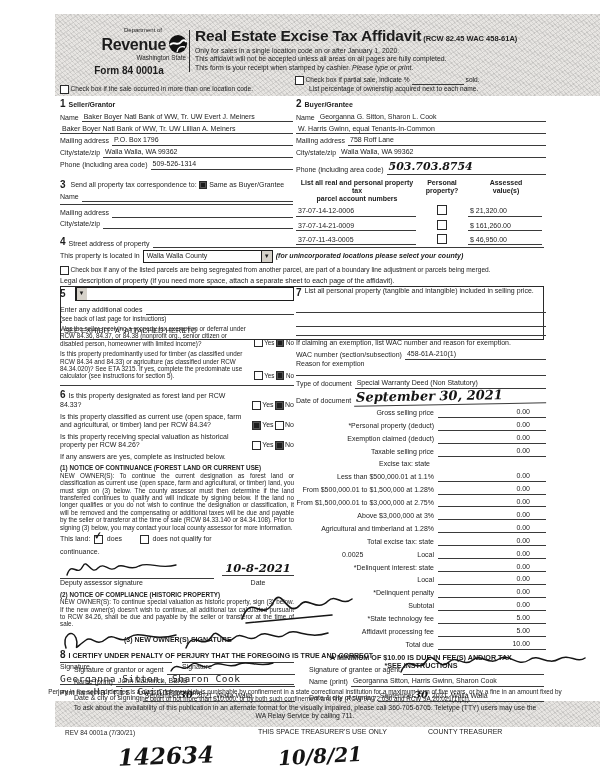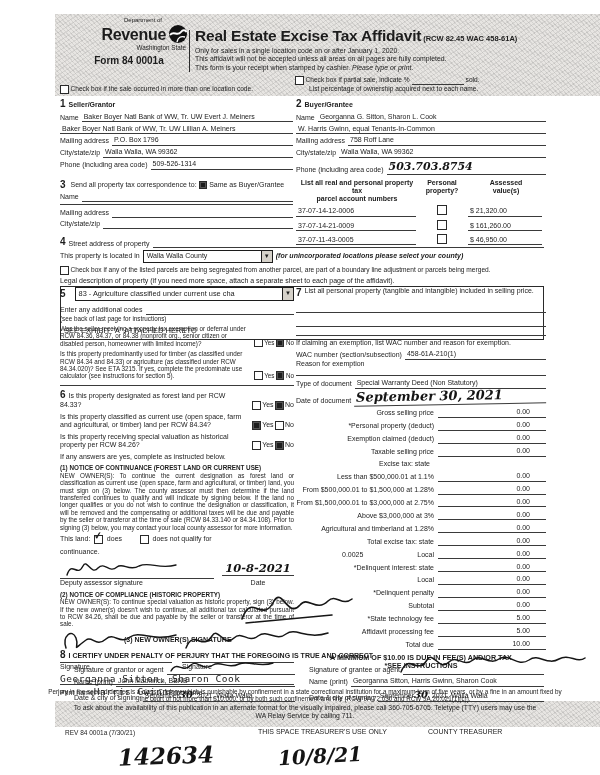--- a/index.html
+++ b/index.html
@@ -50,21 +50,21 @@
   .pc3{width:72px;border-bottom:1px solid #3a3a3a;padding-left:2px;}
 </style>
 </head>
 <body>
 
 <div class="page">
 
   <div id="band-top" class="band"></div>
   <div id="band-bottom" class="band"></div>
 
-  <div class="abs" style="left:70px;top:17px;width:118px;">
+  <div class="abs" style="left:70px;top:27px;width:118px;">
     <div style="text-align:right;font-size:6px;padding-right:26px;">Department of</div>
     <div style="display:flex;align-items:center;justify-content:flex-end;gap:2px;">
       <span class="b" style="font-size:16px;letter-spacing:-.3px;">Revenue</span>
       <svg width="20" height="20" viewBox="0 0 20 20">
         <circle cx="10" cy="10" r="9" fill="#111"></circle>
         <path d="M2 11 C6 6 9 13 13 8 C15 5.5 17 6 18.5 8" stroke="#fff" stroke-width="2" fill="none"></path>
         <path d="M9 18 C10 13 13 12 17 13" stroke="#fff" stroke-width="1.4" fill="none"></path>
       </svg>
     </div>
     <div style="text-align:right;font-size:6.3px;padding-right:2px;">Washington State</div>
@@ -208,21 +208,20 @@
     <div style="margin-top:2px;">Legal description of property (if you need more space, attach a separate sheet to each page of the affidavit).</div>
     <div style="border:1px solid #2a2a2a;height:52px;margin-top:1px;position:relative;">
       <span style="position:absolute;left:3px;bottom:4px;font-size:7.5px;">SEE EXHIBIT "A" ATTACHED HERETO</span>
     </div>
   </div>
 
   <div class="abs" style="left:60px;top:287px;width:234px;">
     <div style="display:flex;align-items:center;gap:6px;">
       <span class="sec-num">5</span>
       <span class="select" style="flex:1;border-width:1.5px;height:12px;">
-        <span class="sval" style="flex:1;font-size:7.4px;">83 - Agriculture classified under current use cha</span>
         <span class="arrow">▼</span>
       </span>
     </div>
     <div class="fr" style="margin-top:5px;">
         <span class="lab">Enter any additional codes</span>
         <span class="fill"></span>
       </div>
     <div class="small">(see back of last page for instructions)</div>
 
     <div class="q small">

